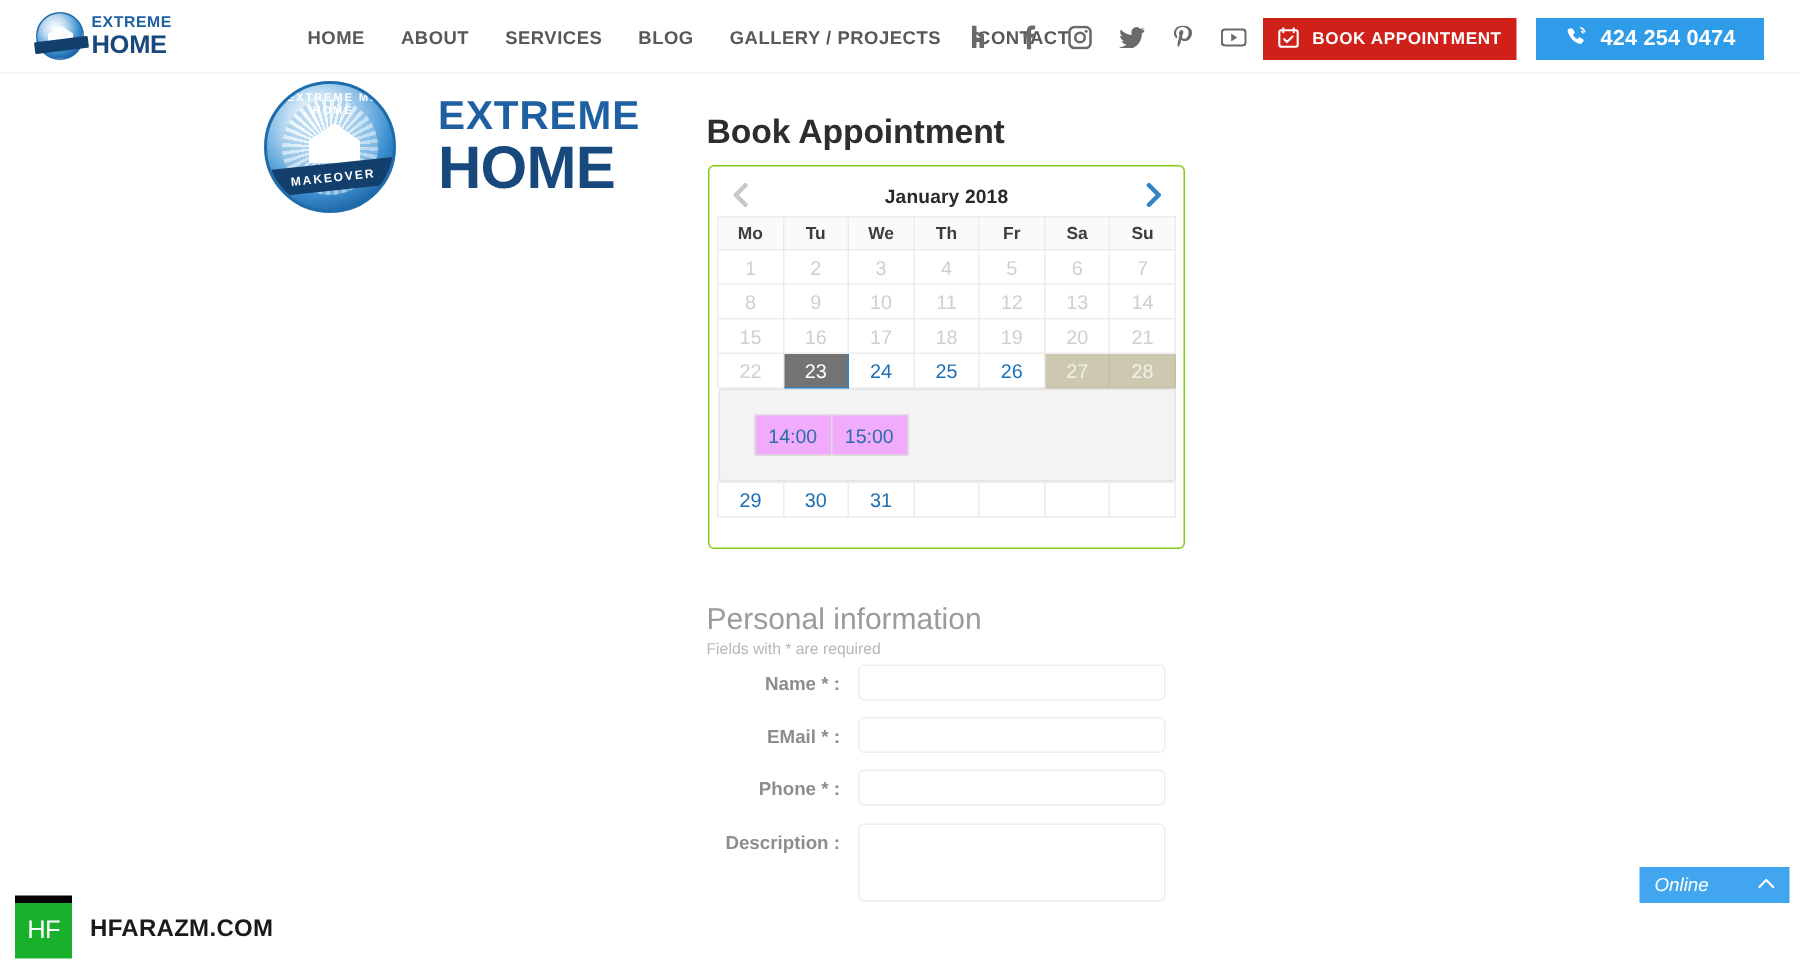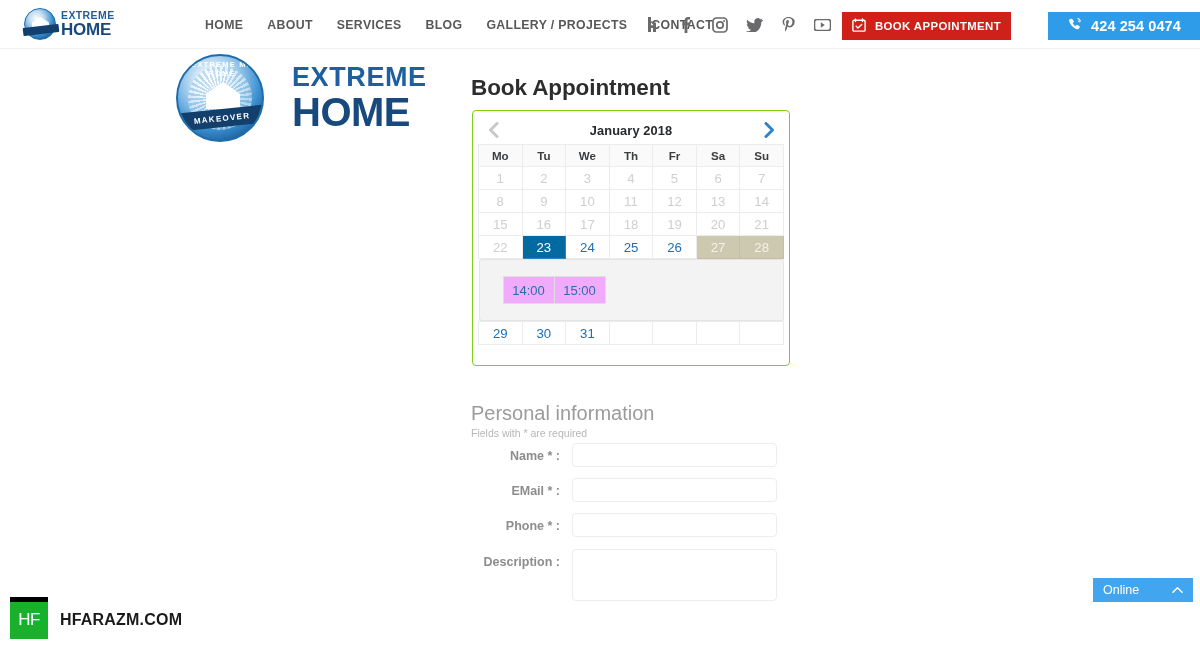--- a/index.html
+++ b/index.html
@@ -76,21 +76,21 @@
     display: flex; align-items: center; justify-content: center; gap: 9px;
     font-size: 11.4px; font-weight: 700; letter-spacing: .4px;
     cursor: pointer; border: none;
   }
   #btn-phone {
     position: absolute; left: 1024px; top: 12px;
     width: 152px; height: 28px;
     background: #2e9ce8; color: #fff;
     display: flex; align-items: center; justify-content: center; gap: 9px;
     font-size: 14.5px; font-weight: 700; letter-spacing: .1px;
-    cursor: pointer; border: none; margin-left: 24px;
+    cursor: pointer; border: none;
   }
 
   
   #hero-logo {
     position: absolute; left: 176px; top: 52px;
     width: 250px; height: 92px;
     display: flex; align-items: center; gap: 28px;
   }
   #hero-logo .big-seal {
     width: 88px; height: 88px; border-radius: 50%; flex: none;
@@ -164,21 +164,21 @@
   #cal-table th {
     height: 22px; font-size: 11.6px; font-weight: 700; color: #3b3d3f;
     border: 1px solid #ececec; background: #fafafa;
   }
   #cal-table td {
     height: 23px; text-align: center; font-size: 13.2px;
     border: 1px solid #ececec; color: #1a6fb5; font-weight: 400;
     cursor: pointer; background: #fff;
   }
   #cal-table td.past { color: #cfcfcf; cursor: default; background: #fff; }
-  #cal-table td.sel { background: #0369a1; color: #ffffff; border-color: #2f83c7; }
+  #cal-table td.sel { background: #737373; color: #ffffff; border-color: #2f83c7; }
   #cal-table td.weekend { background: #cdc9b0; color: #f3f1e6; border-color: #c3bfa6; }
   #cal-table td.empty { cursor: default; }
   #cal-table tr.slots td { border: none; background: #f3f3f3; padding: 0; height: 62px; }
   #slot-panel {
     height: 62px; background: #f3f3f3; border: 1px solid #e4e4e4;
     border-radius: 3px; display: flex; align-items: center; padding-left: 24px;
   }
   .slot {
     min-width: 52px; height: 28px; background: #f0abfc;
     border: 1px solid #dedede; color: #2a6ea8; font-size: 13px;
@@ -220,21 +220,21 @@
   #row-phone { top: 513px; }
   #row-desc { top: 549px; height: 54px; }
 
   
   #chat-widget {
     position: absolute; left: 1093px; top: 578px;
     width: 100px; height: 24px; background: #42a5f0;
     display: flex; align-items: center; justify-content: space-between;
     padding: 0 10px 0 10px; cursor: pointer;
   }
-  #chat-widget .ctxt { color: #fff; font-size: 12.5px; }
+  #chat-widget .ctxt { color: #fff; font-size: 12.5px; font-style: italic; }
   #chat-widget .carr { color: #fff; font-size: 11px; }
 
   
   #watermark {
     position: absolute; left: 10px; top: 601px;
     display: flex; align-items: center; gap: 12px;
   }
   #wm-badge {
     width: 38px; height: 38px; background: #19b12c;
     display: flex; align-items: center; justify-content: center;

